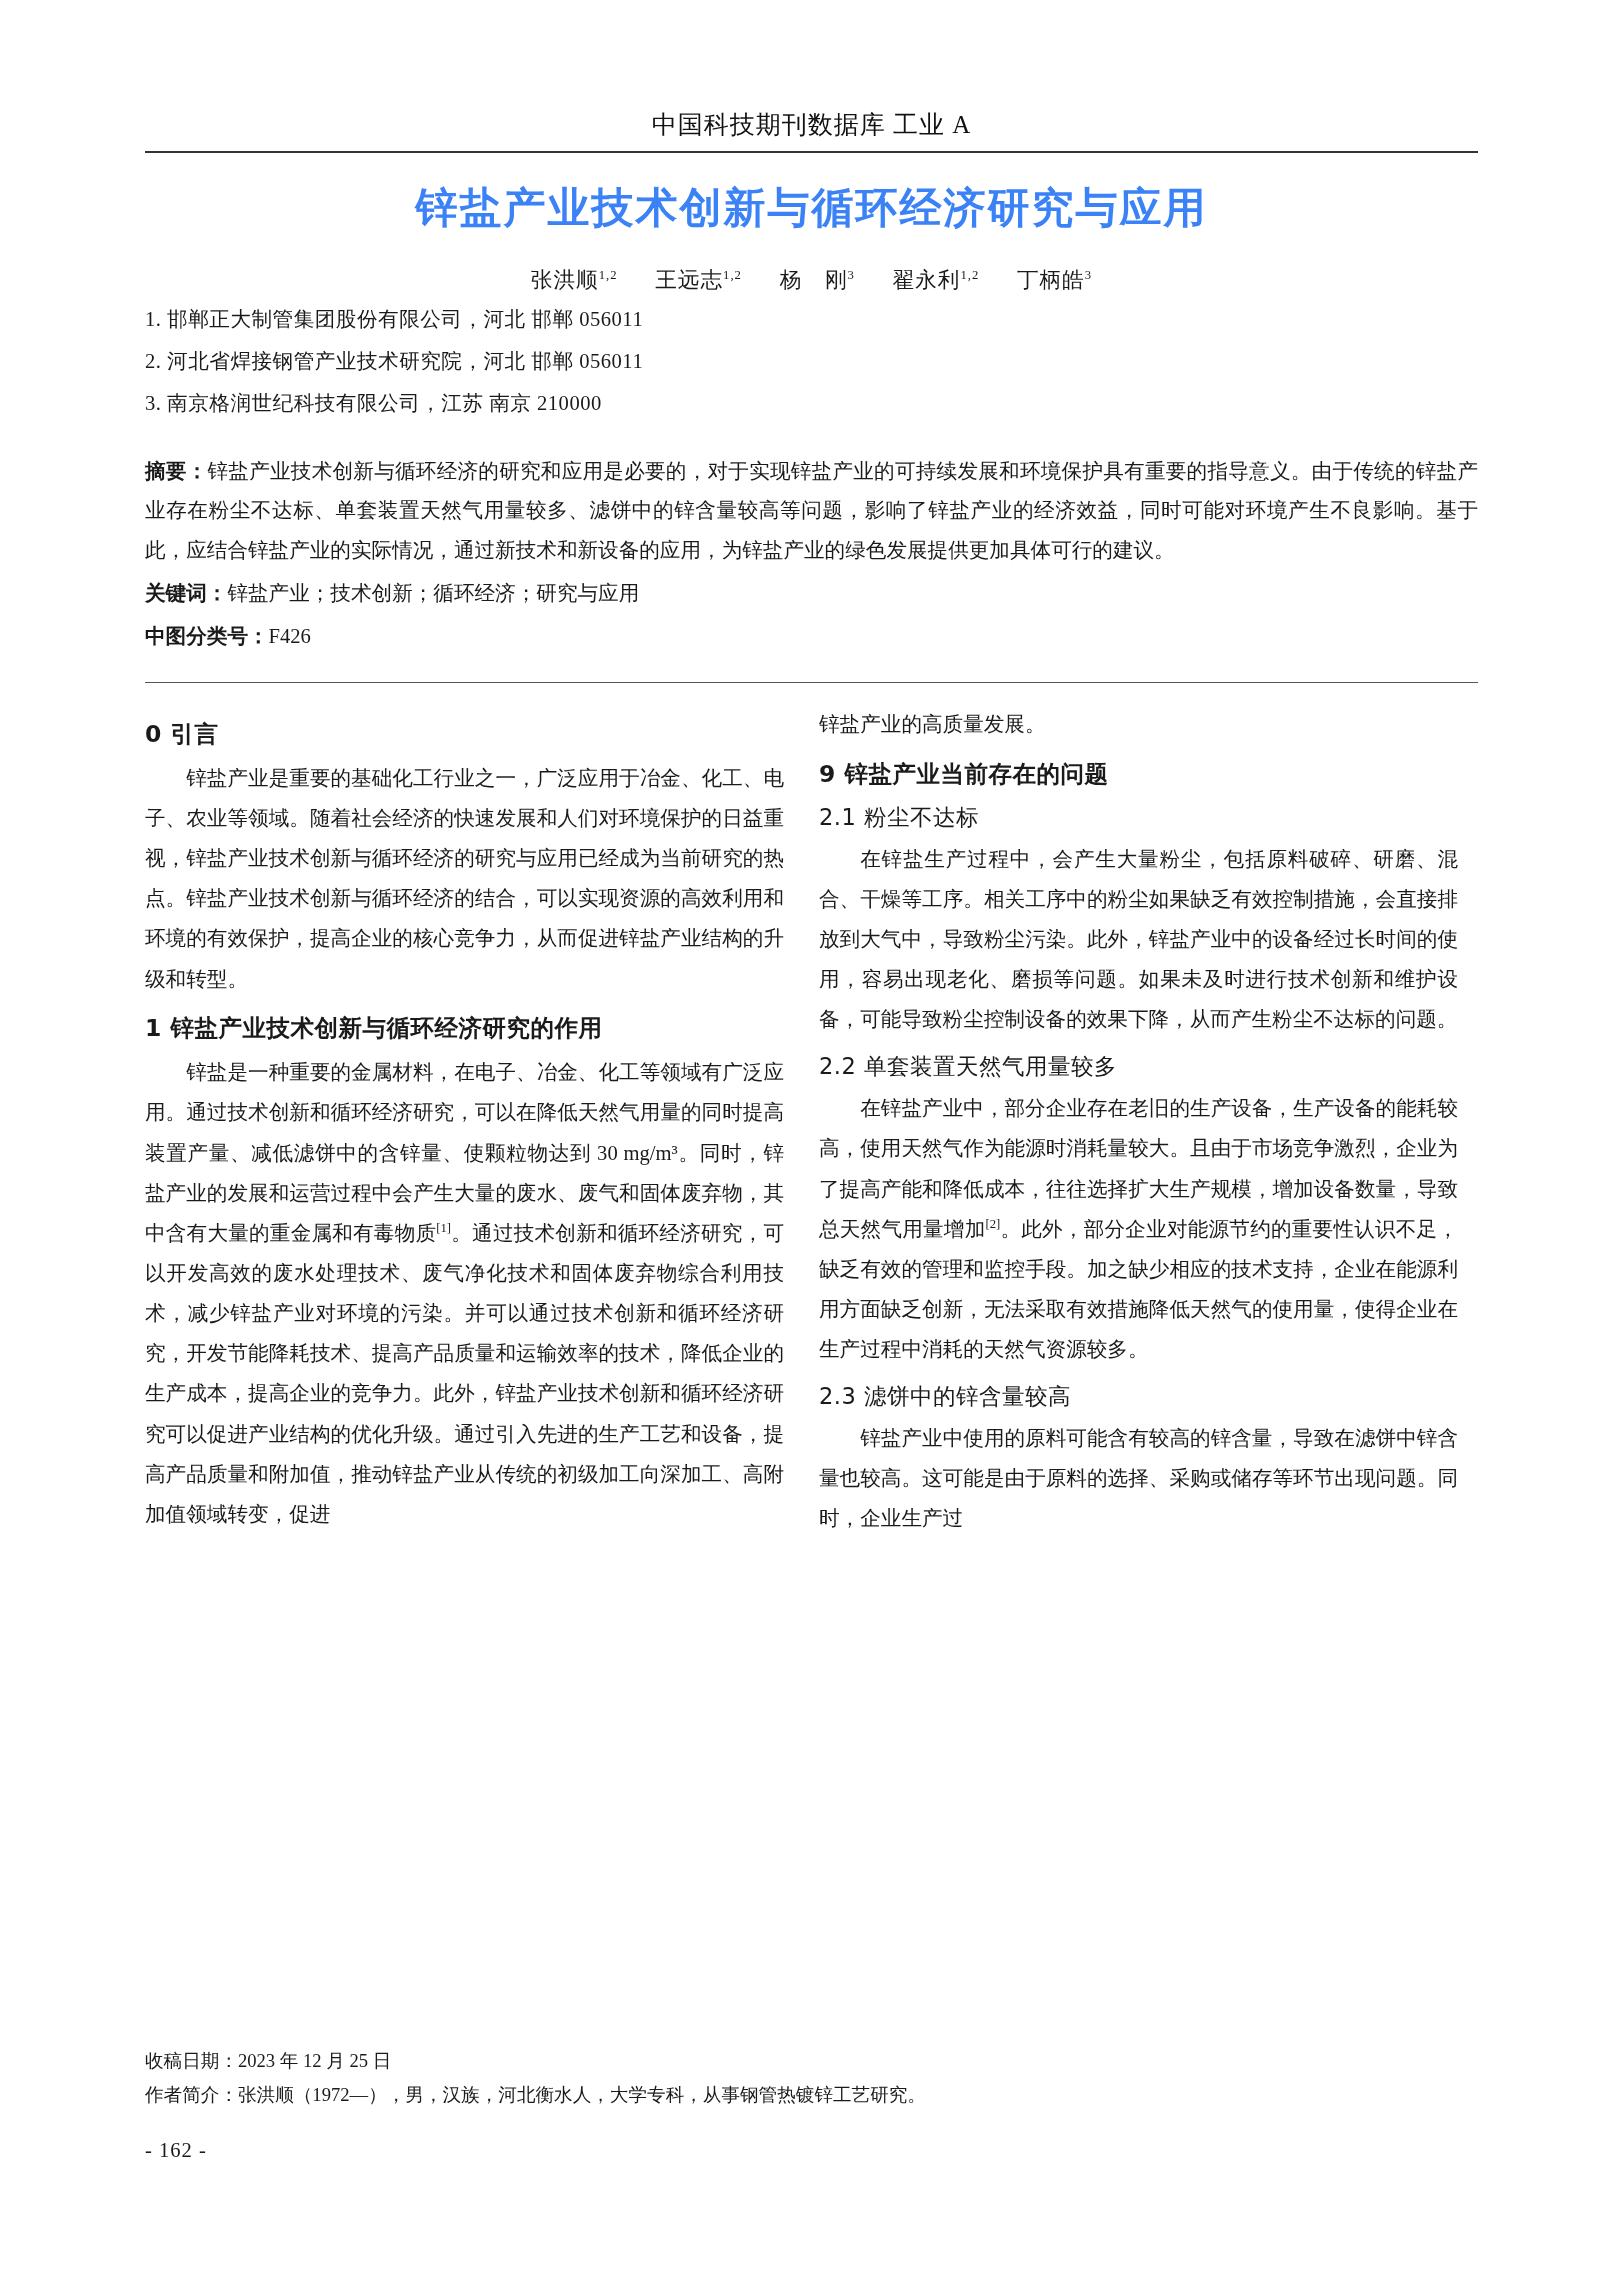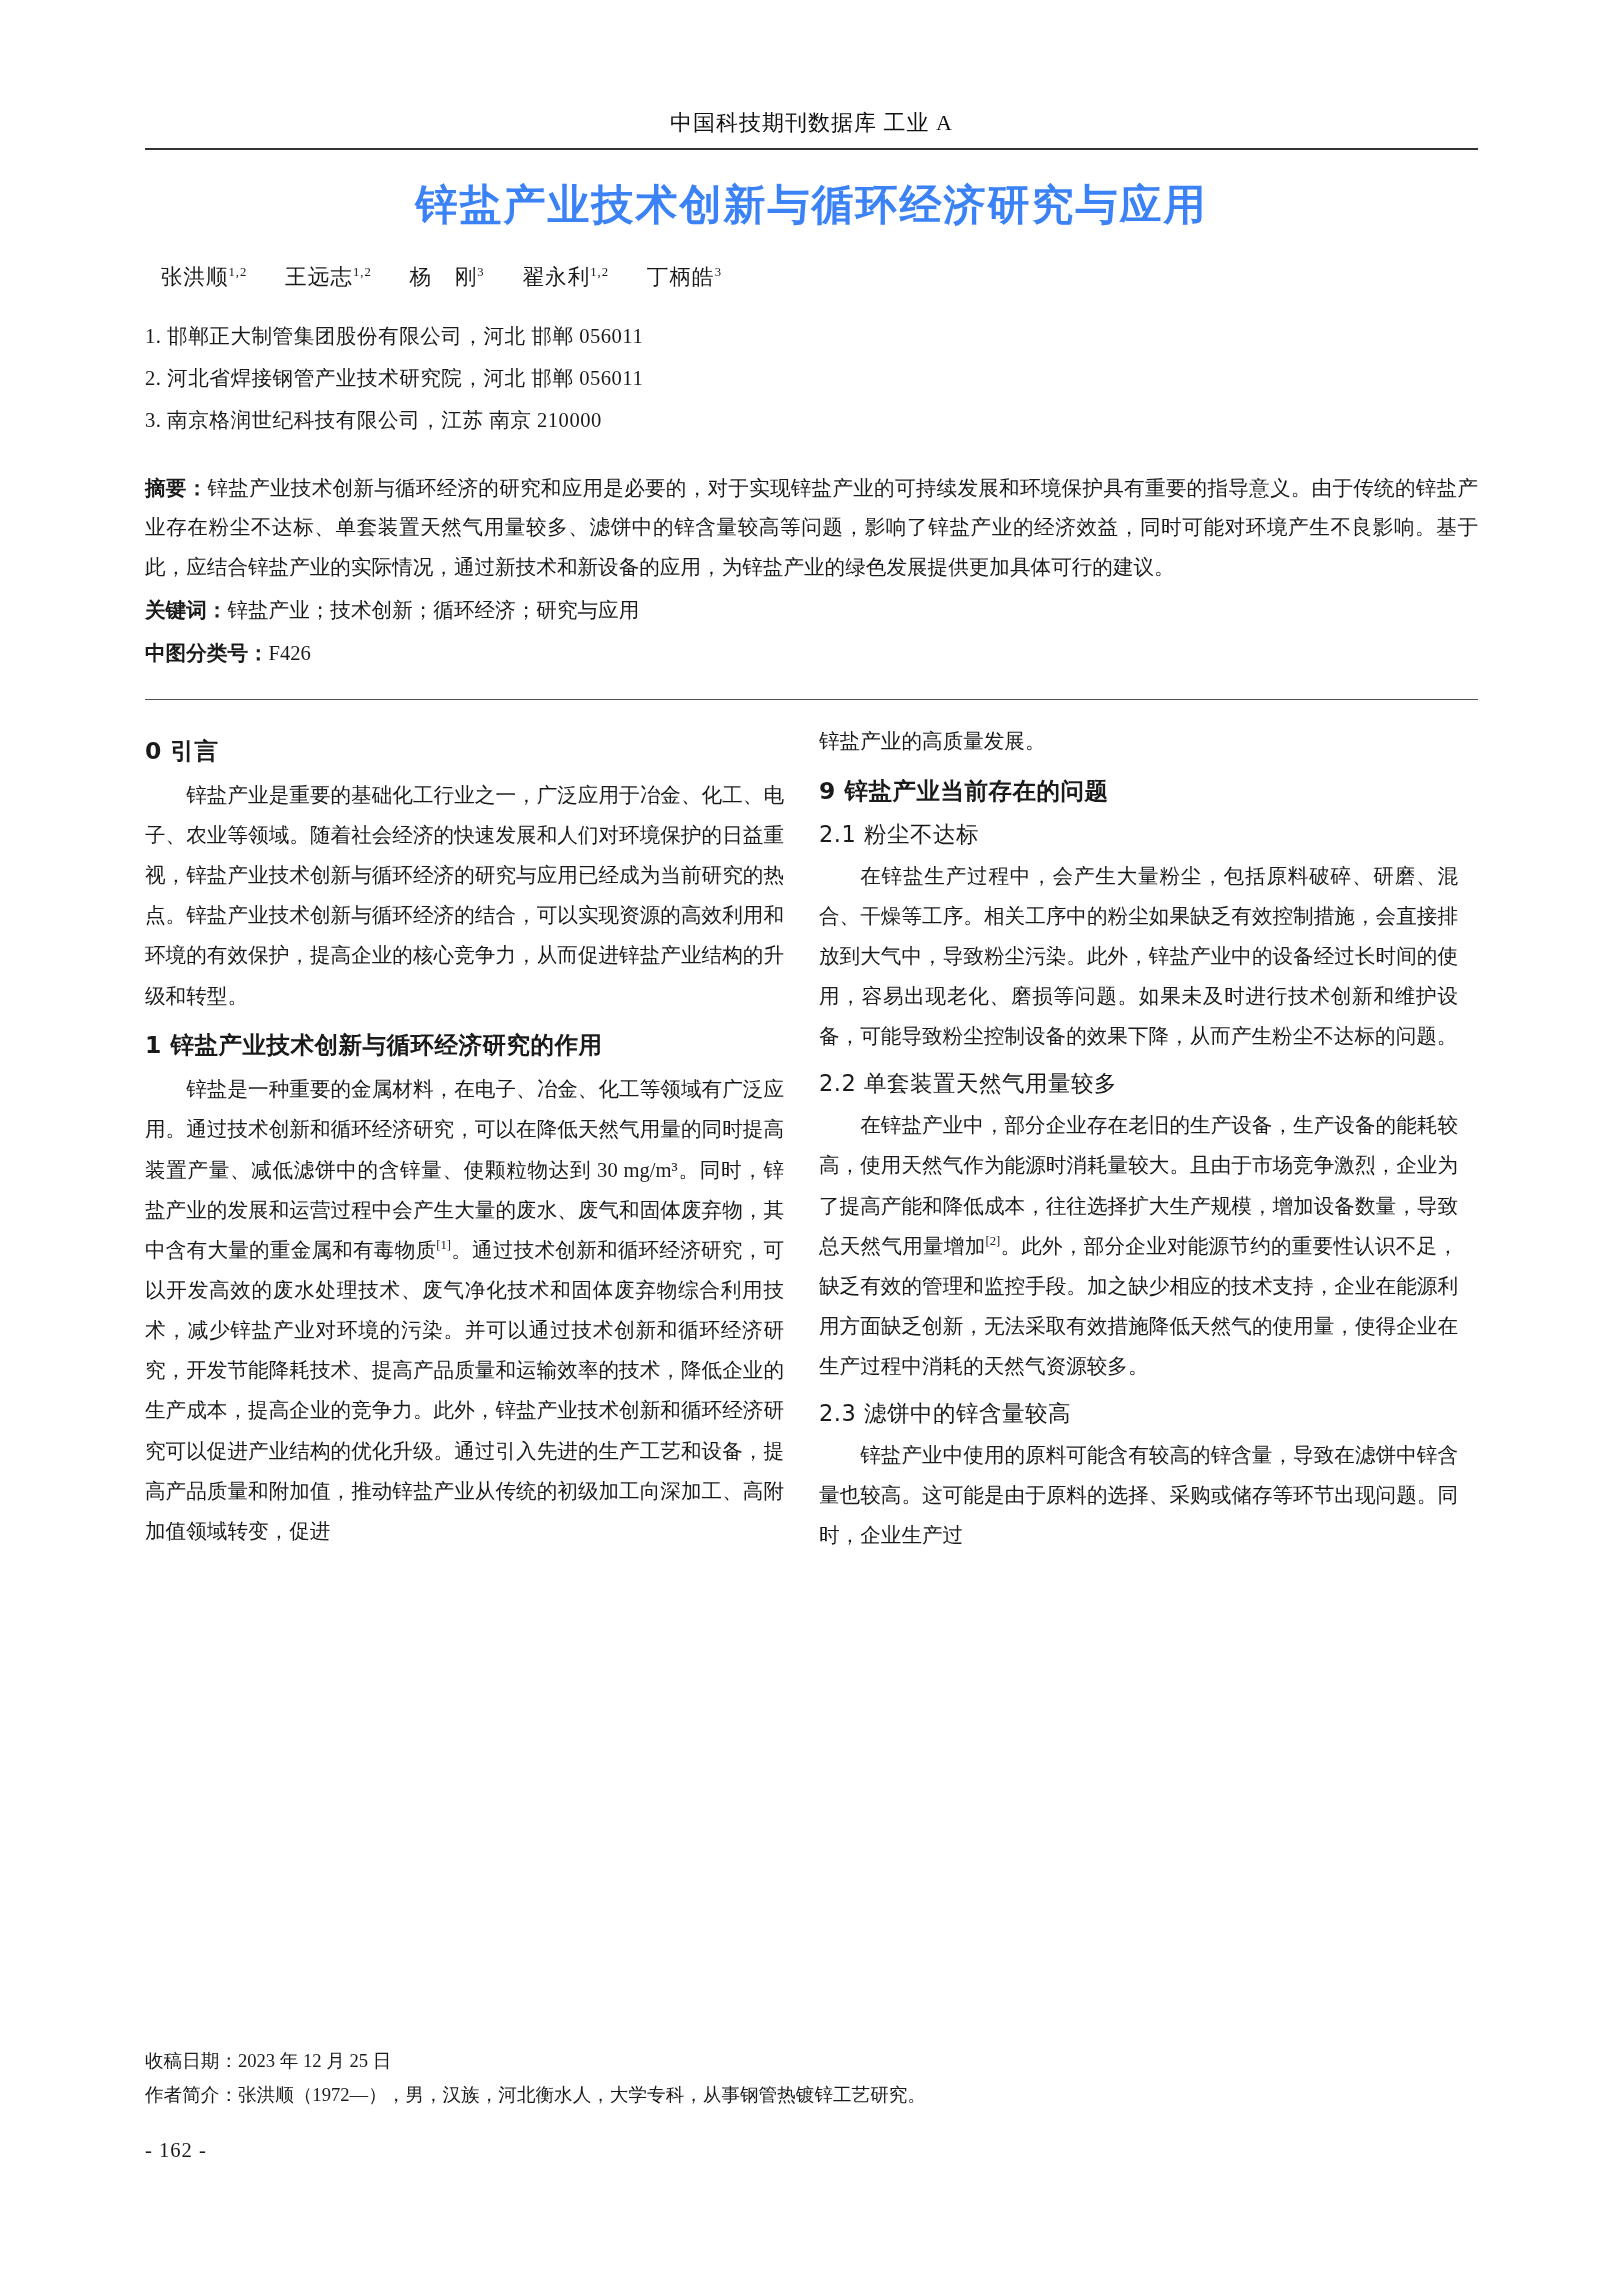--- a/index.html
+++ b/index.html
@@ -25,21 +25,21 @@
   }
   .content {
     position: absolute;
     left: 145px;
     top: 108px;
     width: 1333px;
   }
   
   .running-head {
     text-align: center;
-    font-size: 22px;
+    font-size: 25px;
     letter-spacing: 1px;
     padding-bottom: 9.8px;
     color: #111;
   }
   .rule {
     border-bottom: 2px solid #333;
     width: 100%;
     margin-bottom: 27.4px;
   }
   
@@ -47,24 +47,24 @@
     text-align: center;
     font-size: 42px;
     font-weight: bold;
     letter-spacing: 2px;
     font-family: "DejaVu Sans", "Liberation Sans", sans-serif;
     margin-top: 17.6px;
     margin-bottom: 29px;
     color: #3b82f6;
   }
   .authors {
-    text-align: left;
+    text-align: center;
     font-size: 21.6px;
     letter-spacing: 1px;
-    margin-bottom: 31px;
+    margin-bottom: 11px;
   }
   .authors .au {
     margin: 0 15.7px;
     white-space: nowrap;
   }
   sup {
     font-size: 12.7px;
     vertical-align: super;
   }
   .affil {

